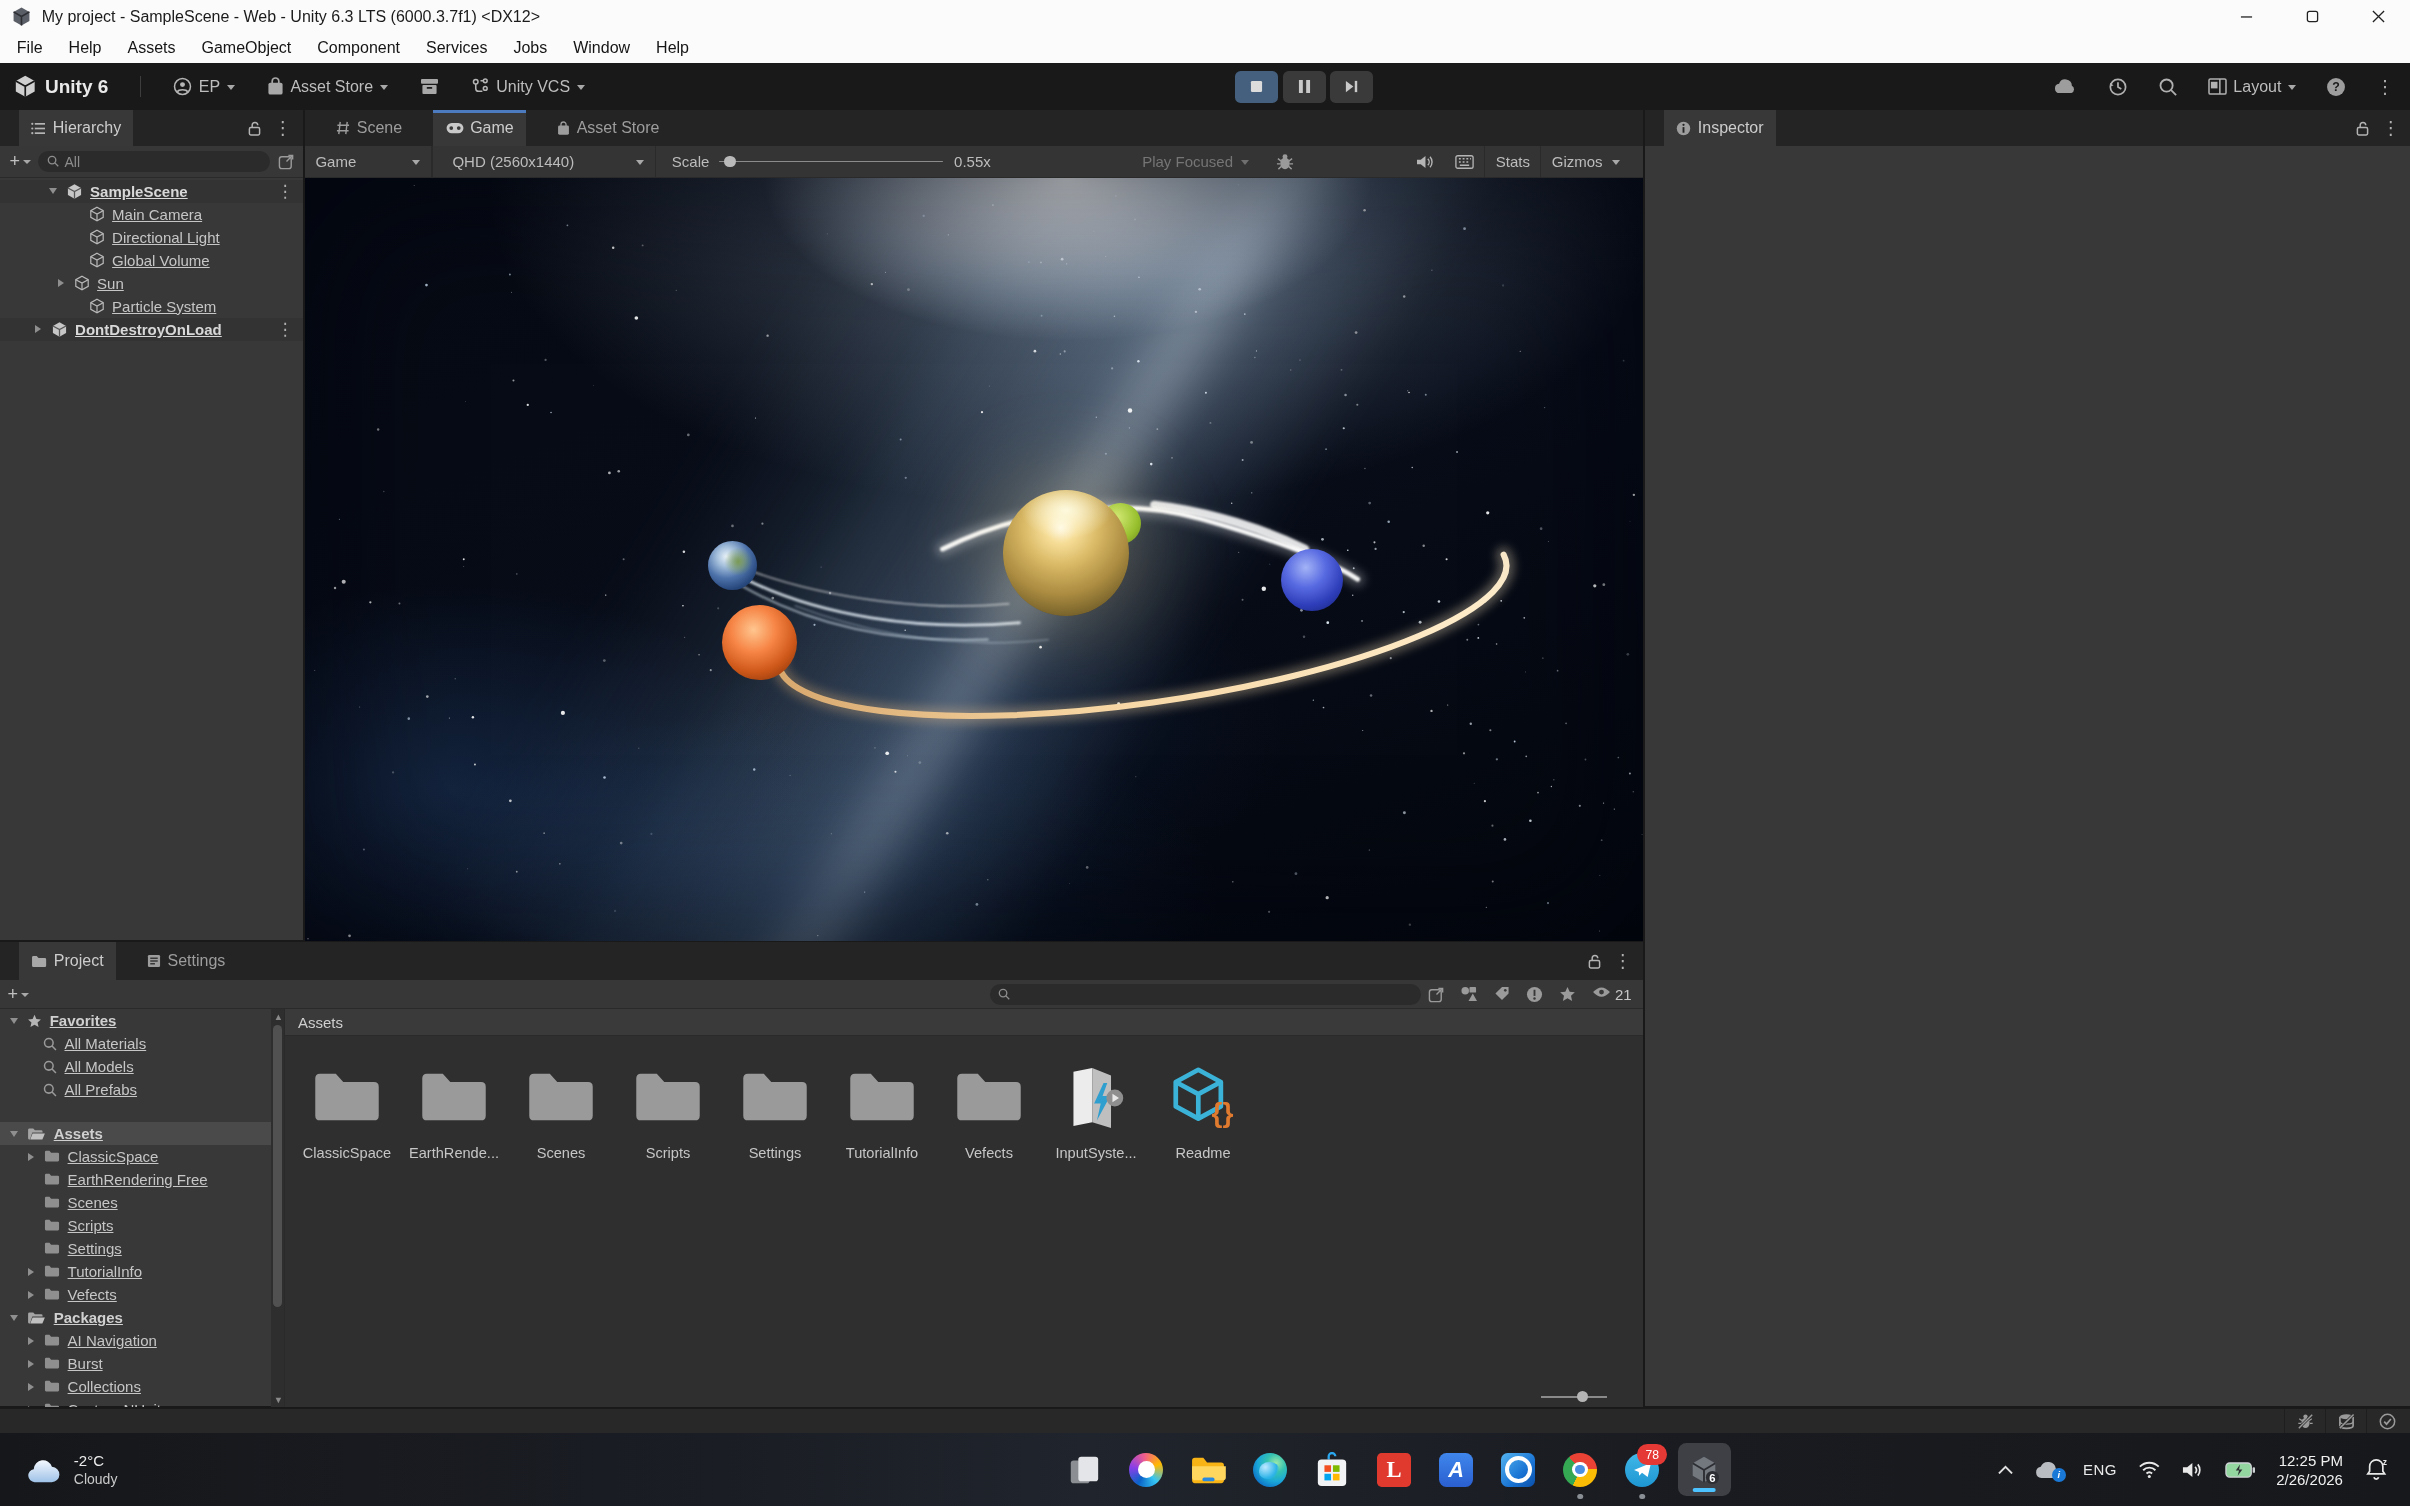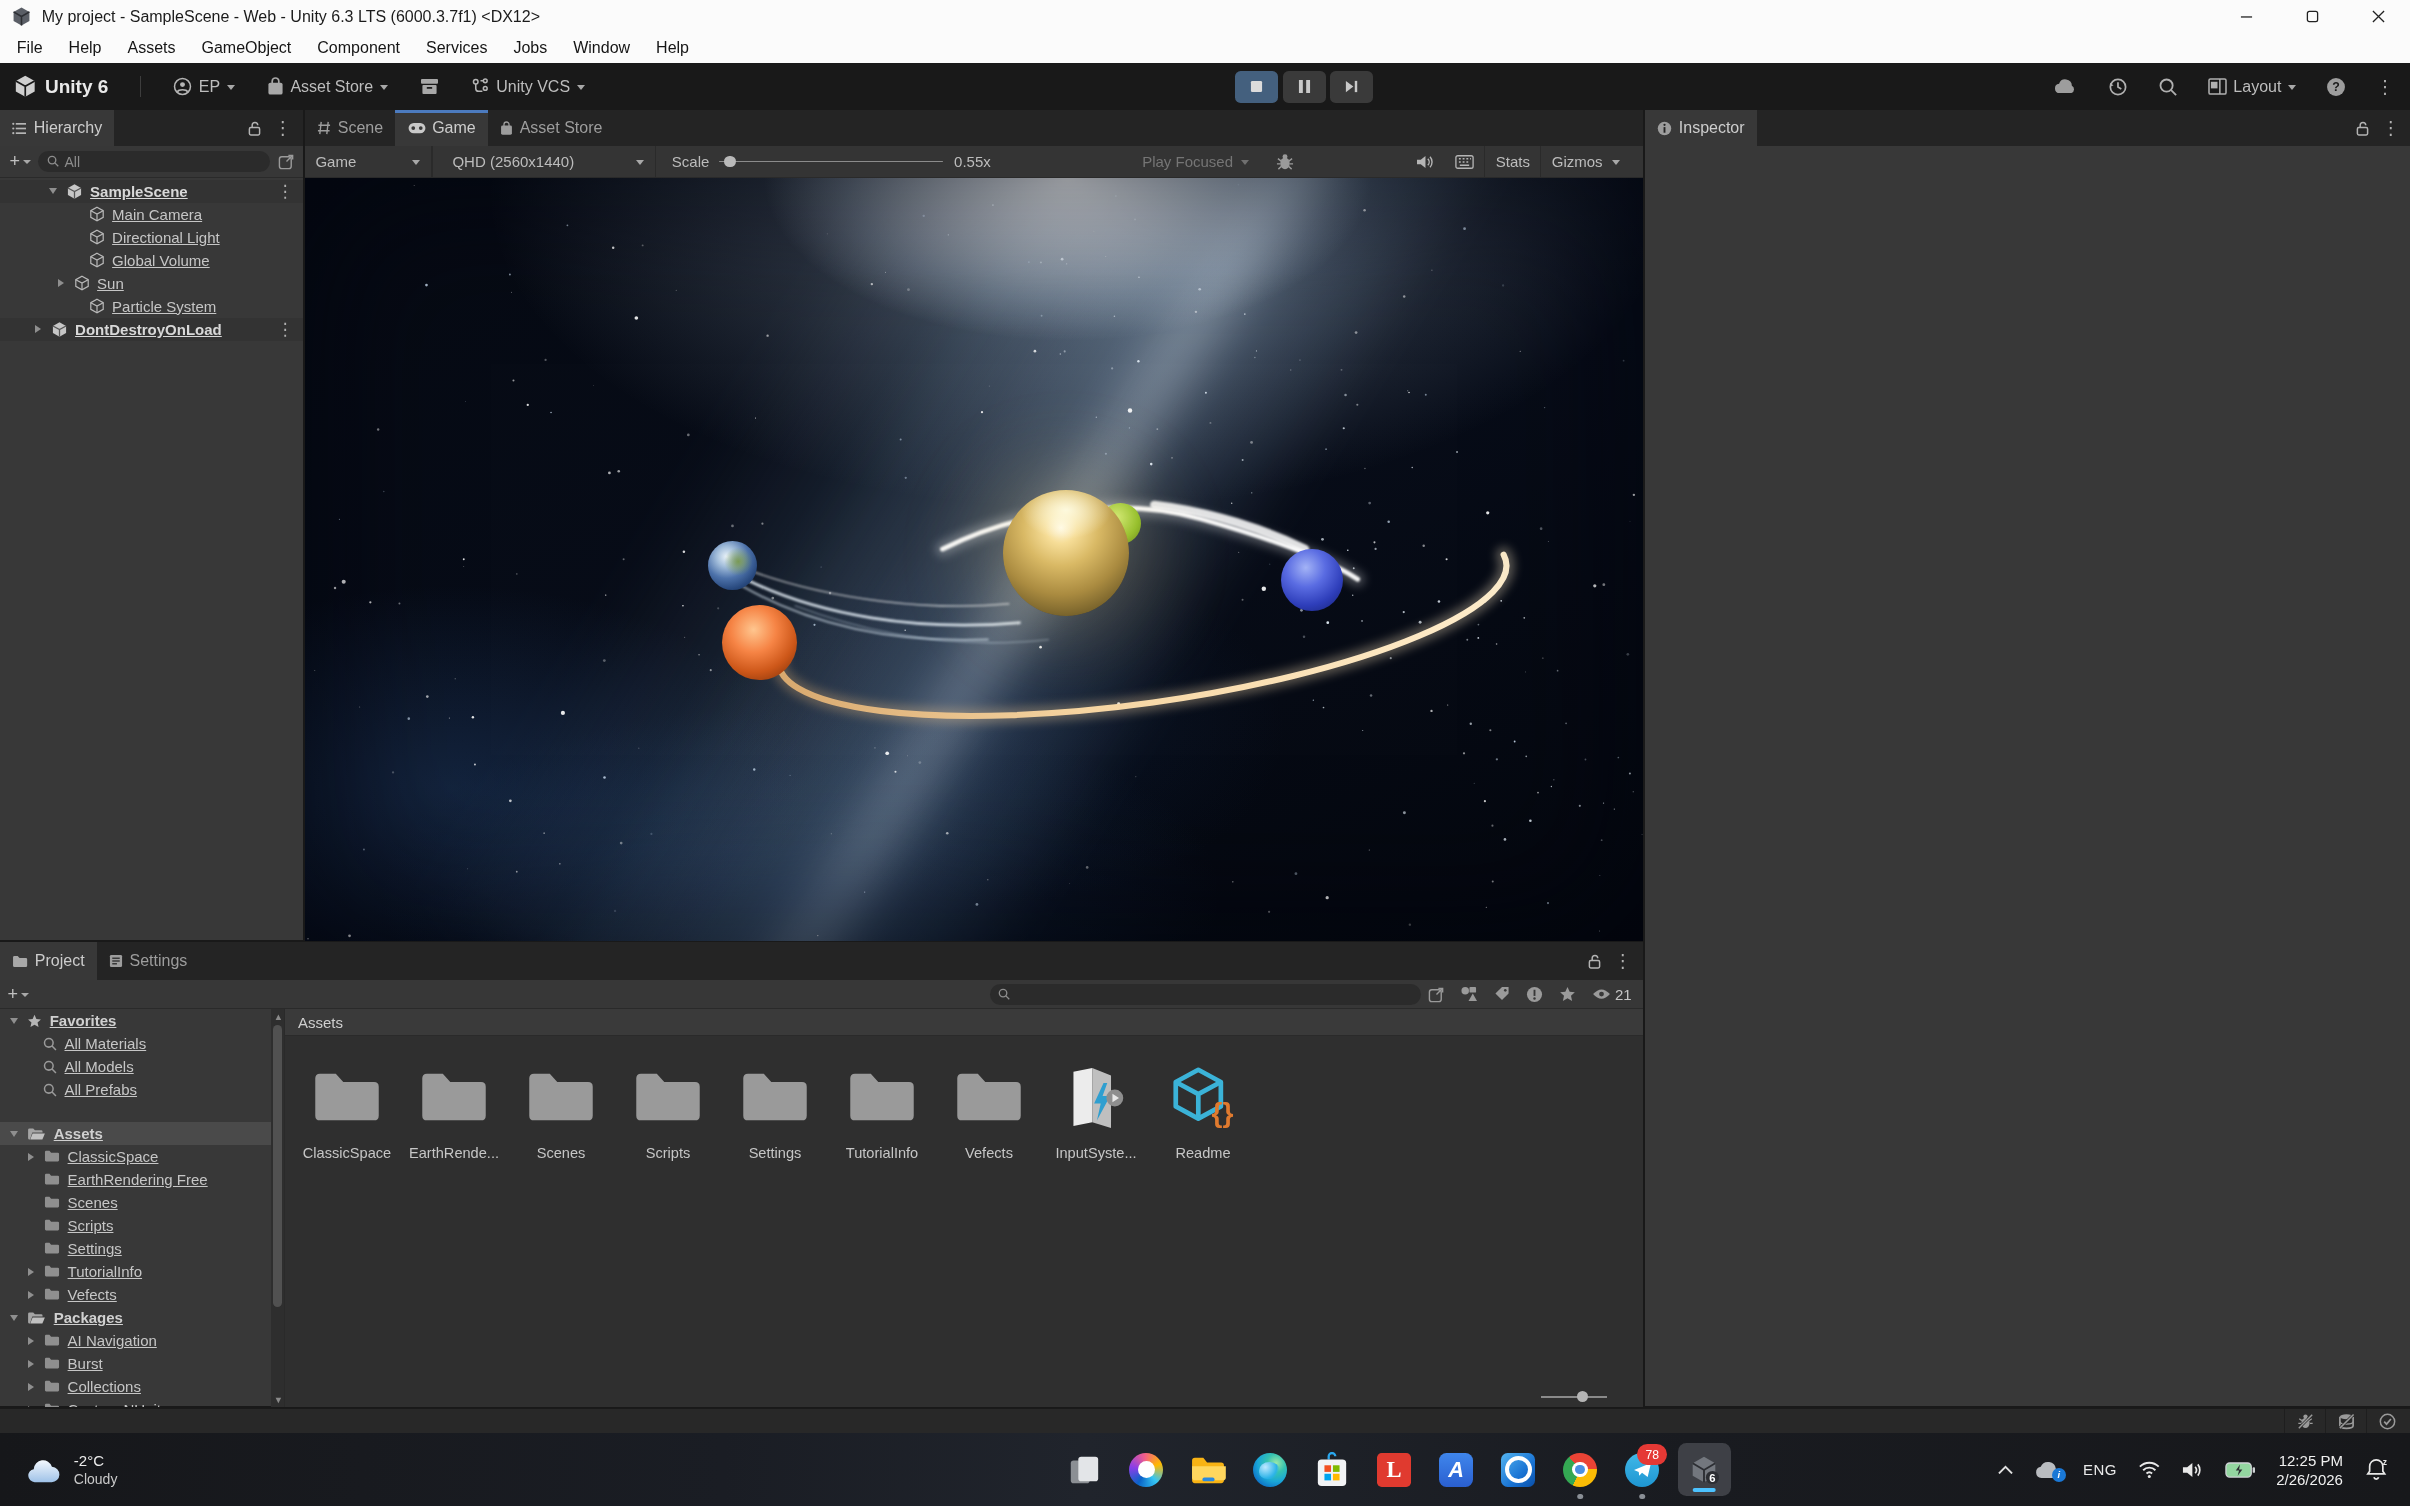--- a/index.html
+++ b/index.html
@@ -25,21 +25,21 @@
   .chip{display:flex;align-items:center;gap:6.6px;font-size:16px;color:#bdbdbd;}
   .caret{width:0;height:0;border-left:4.7px solid transparent;border-right:4.7px solid transparent;border-top:5.6px solid #a8a8a8;margin-top:1.9px;}
   .playgroup{position:absolute;left:1235px;top:7.5px;display:flex;gap:4.7px;}
   .pbtn{width:43px;height:32px;border-radius:5.6px;background:#3a3a3a;display:flex;align-items:center;justify-content:center;}
   .pbtn.active{background:#44607e;}
   .atb-right{position:absolute;right:17px;top:0;height:47px;display:flex;align-items:center;gap:30px;color:#b5b5b5;}
 
   
   .panel{position:absolute;background:#383838;}
   .tabstrip{height:36px;background:#242424;display:flex;align-items:stretch;}
-  .tab{display:flex;align-items:center;gap:6.6px;padding:0 12.2px;font-size:16px;color:#9d9d9d;position:relative;}
+  .tab{display:flex;align-items:center;gap:6.6px;padding:0 12.2px;font-size:16px;color:#9d9d9d;position:relative;margin-left:19px;}
   .tab.active{background:#383838;color:#cdcdcd;}
   .tab.active.blue::before{content:"";position:absolute;left:0;right:0;top:0;height:2.8px;background:#4c7bbf;}
   .strip-icons{margin-left:auto;display:flex;align-items:center;gap:13px;padding-right:11.3px;color:#b3b3b3;}
   .kebab{font-size:18px;color:#b3b3b3;line-height:1;}
   .ptoolbar{height:31px;background:#373737;border-bottom:0.9px solid #2a2a2a;display:flex;align-items:center;}
   .pill{height:21px;background:#2b2b2b;border-radius:10.4px;display:flex;align-items:center;padding:0 8.5px;gap:5.6px;color:#8d8d8d;font-size:14px;flex:1;}
 
   
   .trow{display:flex;align-items:center;height:23px;font-size:15px;color:#c6c6c6;position:relative;white-space:nowrap;}
   .trow .lbl{margin-left:7.5px;text-decoration:underline;}
@@ -822,21 +822,21 @@
           <circle cx="12" cy="4.6" r="1.4" fill="#383838"></circle>
         </svg>
       <svg width="17" height="17" viewBox="0 0 18 18">
           <circle cx="9" cy="9" r="8" fill="#9a9a9a"></circle>
           <rect x="8" y="4" width="2" height="6.5" fill="#383838"></rect>
           <circle cx="9" cy="13.2" r="1.3" fill="#383838"></circle>
         </svg>
       <svg width="17" height="16" viewBox="0 0 18 17">
           <path d="M9 1 L11.3 6.1 L16.8 6.7 L12.7 10.4 L13.9 15.9 L9 13 L4.1 15.9 L5.3 10.4 L1.2 6.7 L6.7 6.1 Z" fill="#9a9a9a"></path>
         </svg>
-      <div style="display:flex;align-items:center;gap:3.8px;color:#c6c6c6;font-size:15px;">
+      <div style="display:flex;align-items:flex-start;gap:3.8px;color:#c6c6c6;font-size:15px;">
         <svg width="19" height="12.2" viewBox="0 0 20 13">
             <path d="M1 6.5 Q10 -3.5 19 6.5 Q10 16.5 1 6.5 Z" fill="#9a9a9a"></path>
             <circle cx="10" cy="6.5" r="2.6" fill="#383838"></circle>
           </svg>
         <span>21</span>
       </div>
     </div>
   </div>
   <div class="pr-body">
 

